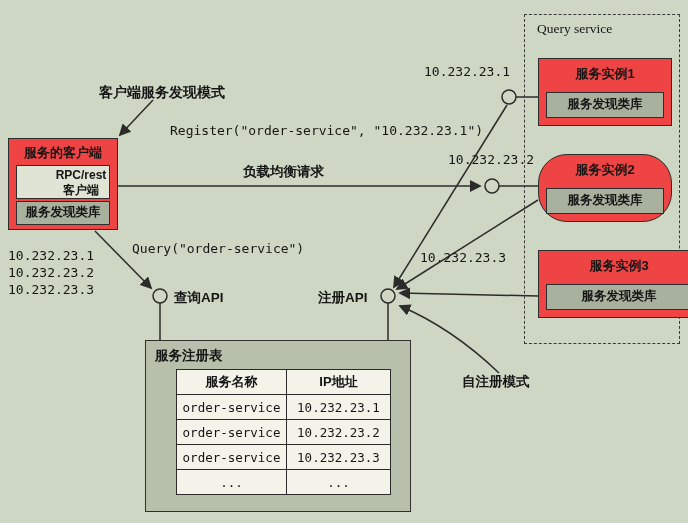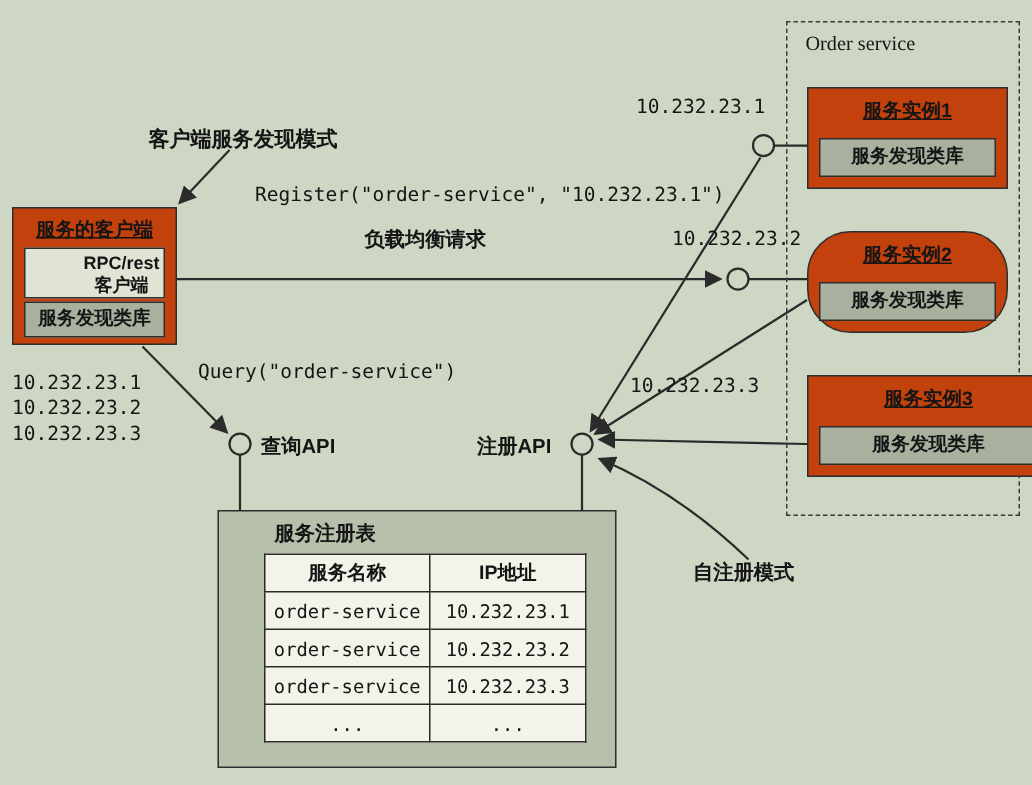--- a/index.html
+++ b/index.html
@@ -3,33 +3,33 @@
 <meta charset="utf-8">
 <style>
   * { margin:0; padding:0; box-sizing:border-box; }
   body { font-family:"Liberation Sans", sans-serif; background:#cdd7c4; }
   .canvas { position:relative; width:688px; height:523px; background:#cdd7c4; overflow:hidden; color:#151515; }
   .wires { position:absolute; left:0; top:0; }
   .lbl { position:absolute; font-size:13.5px; white-space:nowrap; color:#151515; }
   .b { font-weight:bold; }
   .mono { font-family:"DejaVu Sans Mono", monospace; font-size:13px; }
   .serif { font-family:"Liberation Serif", serif; }
-  .box { position:absolute; border:1.6px solid #2e2e2e; background:#c2410c;text-decoration:underline; }
+  .box { position:absolute; border:1.6px solid #2e2e2e; background:#ef4444; }
   .inst-name { text-align:center; font-weight:bold; font-size:13px; padding-top:6px; }
   .lib { position:absolute; left:7px; right:7px; bottom:7px; height:26px; background:#a8b09e;
          border:1.5px solid #2e2e2e; text-align:center; font-weight:bold; font-size:12.5px; line-height:23px; }
   .dashed { position:absolute; border:1.6px dashed #3a3a3a; background:transparent; }
   .client-title { text-align:center; font-weight:bold; font-size:13px; padding-top:5px; }
   .rpc { position:absolute; left:7px; right:7px; top:26px; height:34px; background:#dfe4d4;
          border:1.5px solid #2e2e2e; text-align:center; font-weight:bold; font-size:12px; line-height:15px; padding-top:2px;padding-left:36px; }
   .client-lib { position:absolute; left:7px; right:7px; top:62px; height:24px; background:#a8b09e;
          border:1.5px solid #2e2e2e; text-align:center; font-weight:bold; font-size:12.5px; line-height:21px; }
   .ip-list { position:absolute; left:8px; top:247px; font-family:"DejaVu Sans Mono", monospace; font-size:13px; line-height:17px; }
   .registry { position:absolute; left:145px; top:340px; width:266px; height:172px; background:#b7c0ab; border:1.6px solid #2e2e2e; }
-  .registry-title { position:absolute; left:9px; top:6px; font-weight:bold; font-size:13.5px;margin-left:28px; }
+  .registry-title { position:absolute; left:9px; top:6px; font-weight:bold; font-size:13.5px; }
   .reg-table { position:absolute; left:30px; top:28px; border-collapse:collapse; background:#f3f3ea; table-layout:fixed; }
   .reg-table th, .reg-table td { border:1.8px solid #2a2a2a; height:25px; text-align:center; vertical-align:middle;margin-left:48px; }
   .reg-table th { font-size:13px; font-weight:bold; }
   .reg-table td { font-family:"DejaVu Sans Mono", monospace; font-size:12.5px; }
   .c1 { width:110px; } .c2 { width:104px; }
 </style>
 </head>
 <body>
 
 <div class="canvas">
@@ -60,21 +60,21 @@
     <line x1="388" y1="303" x2="388" y2="341" stroke="#2b2b2b" stroke-width="1.5"></line>
 
     <circle cx="160" cy="296" r="7" fill="#cdd7c4" stroke="#2b2b2b" stroke-width="1.5"></circle>
     <circle cx="388" cy="296" r="7" fill="#cdd7c4" stroke="#2b2b2b" stroke-width="1.5"></circle>
     <circle cx="509" cy="97" r="7" fill="#cdd7c4" stroke="#2b2b2b" stroke-width="1.5"></circle>
     <circle cx="492" cy="186" r="7" fill="#cdd7c4" stroke="#2b2b2b" stroke-width="1.5"></circle>
   </svg>
 
   <div class="lbl b" style="left:99px; top:84px; font-size:14px;">客户端服务发现模式</div>
   <div class="lbl mono" style="left:170px; top:123px;">Register("order-service", "10.232.23.1")</div>
-  <div class="lbl b" style="left:243px; top:151px;text-align:center;">负载均衡请求</div>
+  <div class="lbl b" style="left:243px; top:163px;text-align:center;">负载均衡请求</div>
   <div class="lbl mono" style="left:132px; top:241px;">Query("order-service")</div>
   <div class="lbl b" style="left:174px; top:289px;">查询API</div>
   <div class="lbl b" style="left:318px; top:289px;">注册API</div>
   <div class="lbl b" style="left:462px; top:373px;">自注册模式</div>
 
   <div class="lbl mono" style="left:424px; top:64px;">10.232.23.1</div>
   <div class="lbl mono" style="left:448px; top:152px;">10.232.23.2</div>
   <div class="lbl mono" style="left:420px; top:250px;">10.232.23.3</div>
 
   <div class="box" style="left:8px; top:138px; width:110px; height:92px;">
@@ -86,21 +86,21 @@
     <div class="client-lib">服务发现类库</div>
   </div>
 
   <div class="ip-list">
     <div>10.232.23.1</div>
     <div>10.232.23.2</div>
     <div>10.232.23.3</div>
   </div>
 
   <div class="dashed" style="left:524px; top:14px; width:156px; height:330px;">
-    <div class="lbl serif" style="left:12px; top:6px; font-size:13.5px;">Order service</div>
+    <div class="lbl serif" style="left:12px; top:6px; font-size:13.5px;">Query service</div>
   </div>
 
   <div class="box" style="left:538px; top:58px; width:134px; height:68px;">
     <div class="inst-name">服务实例1</div>
     <div class="lib">服务发现类库</div>
   </div>
 
   <div class="box" style="left:538px; top:154px; width:134px; height:68px;border-radius:29px;">
     <div class="inst-name">服务实例2</div>
     <div class="lib">服务发现类库</div>

